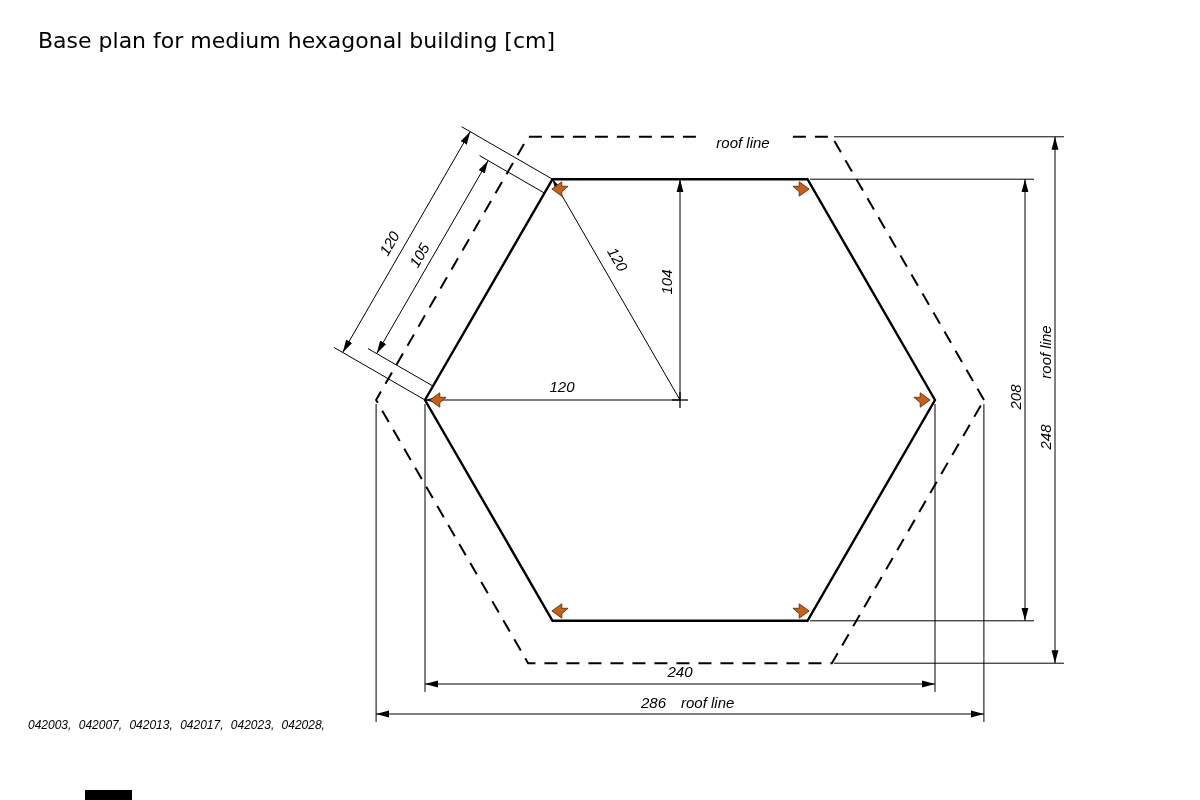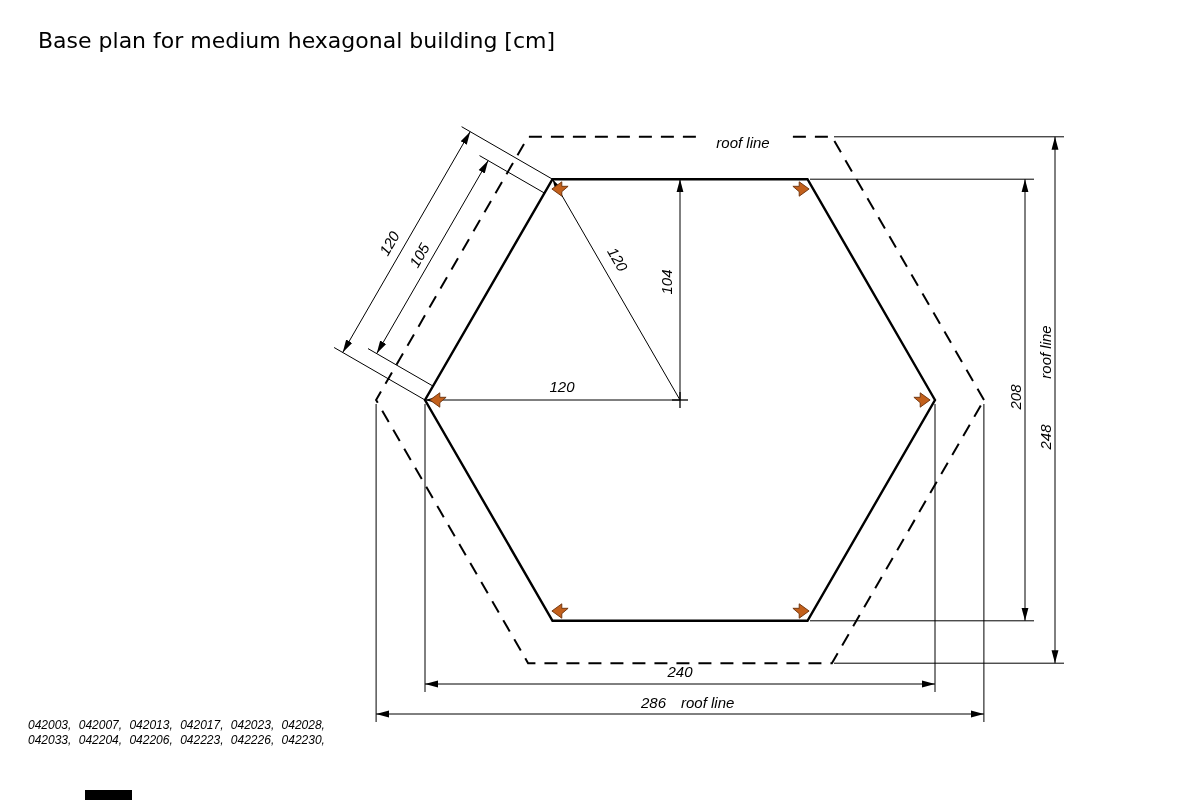--- a/index.html
+++ b/index.html
@@ -106,17 +106,16 @@
       <path class="post" transform="translate(922,400) scale(0.9)" d="M -9 -3 L -2 -3 L -2 -8 L 9 0 L -2 8 L -2 3 Z"></path>
       <path class="post" transform="translate(560,189) scale(-0.9,0.9)" d="M -9 -3 L -2 -3 L -2 -8 L 9 0 L -2 8 L -2 3 Z"></path>
       <path class="post" transform="translate(801,189) scale(0.9)" d="M -9 -3 L -2 -3 L -2 -8 L 9 0 L -2 8 L -2 3 Z"></path>
       <path class="post" transform="translate(560,611) scale(-0.9,0.9)" d="M -9 -3 L -2 -3 L -2 -8 L 9 0 L -2 8 L -2 3 Z"></path>
       <path class="post" transform="translate(801,611) scale(0.9)" d="M -9 -3 L -2 -3 L -2 -8 L 9 0 L -2 8 L -2 3 Z"></path>
     </g>
   </svg>
 
   <div class="codes">
     <div>042003, 042007, 042013, 042017, 042023, 042028,</div>
-    <div>042033, 042204, 042206, 042223, 042226, 042230,</div>
   </div>
 
   <div class="black-bar"></div>
 </div>
 
 </body></html>

